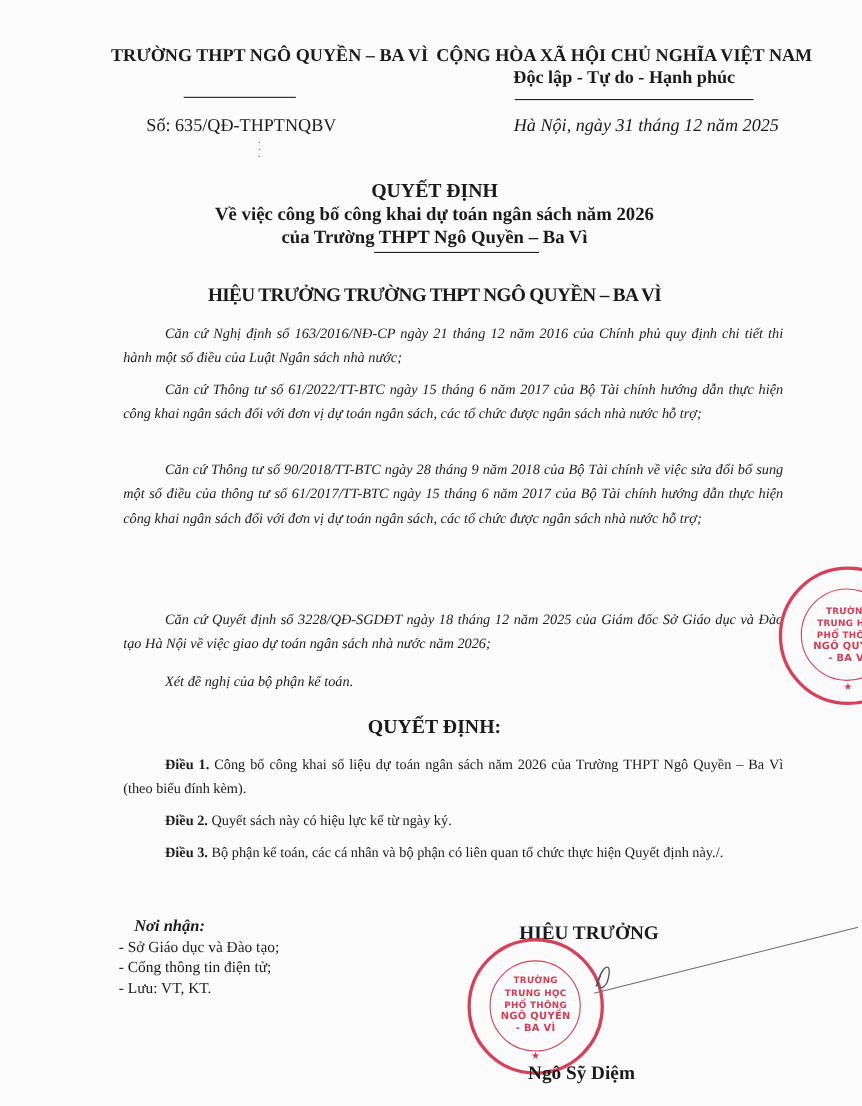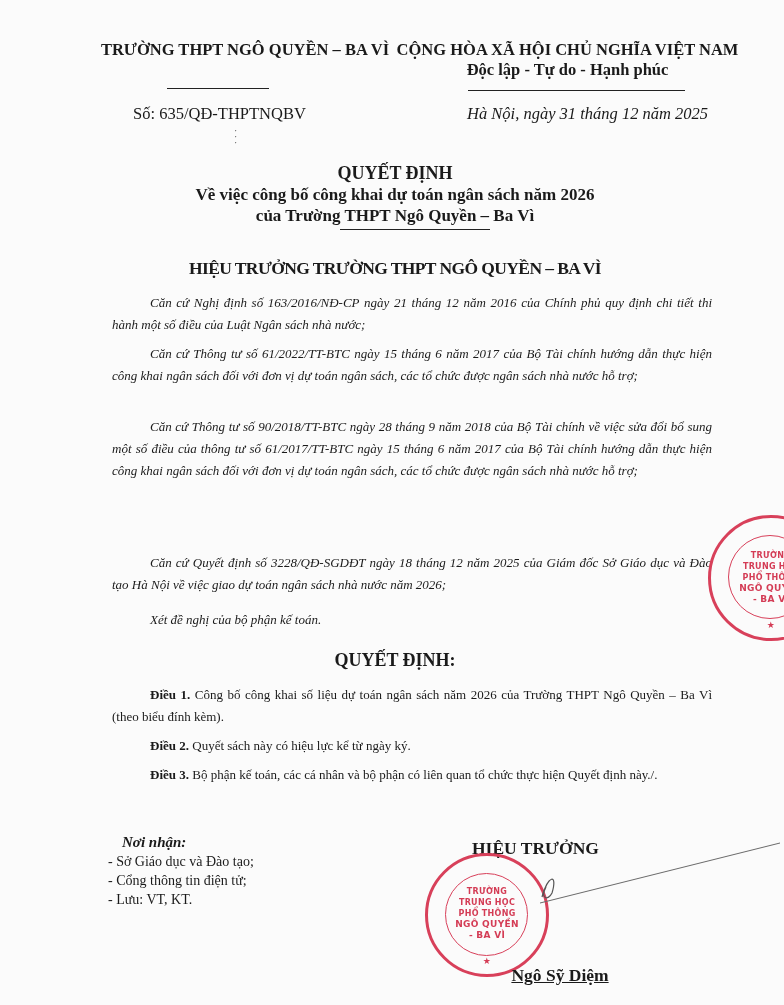--- a/index.html
+++ b/index.html
@@ -19,21 +19,21 @@
   .docdate { left: 467px; top: 104px; font-size: 16.5px; font-style: italic; }
   .title-block { left: 100px; top: 163px; width: 590px; text-align: center; font-weight: bold; font-size: 17px; line-height: 21px; }
   .title-main { font-size: 18px; }
   .authority { left: 100px; top: 258px; width: 590px; text-align: center; font-weight: bold; font-size: 17.5px; letter-spacing: -0.6px; }
   .para { left: 112px; width: 600px; font-size: 13px; line-height: 22px; text-align: justify; font-style: italic; text-indent: 38px; }
   .para-n { font-style: normal; }
   .decision-head { left: 100px; top: 650px; width: 590px; text-align: center; font-weight: bold; font-size: 18px; }
   .recipients { left: 108px; top: 833px; font-size: 14px; line-height: 19px; }
   .recipients .rh { font-weight: bold; font-style: italic; padding-left: 14px; font-size: 15px; }
   .sig-title { left: 472px; top: 838px; width: 180px; text-align: left; font-weight: bold; font-size: 17.5px; }
-  .sig-name { left: 480px; top: 965px; width: 160px; text-align: center; font-weight: bold; font-size: 17.5px; text-decoration: underline; }
+  .sig-name { left: 480px; top: 965px; width: 160px; font-weight: bold; font-size: 17.5px; }
   .seal { position: absolute; border-radius: 50%; border: 3px solid #d8405a; color: #d43c55; font-family: "DejaVu Sans", sans-serif; }
   .seal .inner { position: absolute; border-radius: 50%; border: 1.5px solid #d8405a; }
   .seal .txt { position: absolute; width: 100%; text-align: center; font-size: 9px; line-height: 11px; font-weight: bold; letter-spacing: 0.3px; }
   .dots { position: absolute; color: #555; font-size: 10px; line-height: 6px; }
 </style>
 </head>
 <body>
 
 <div class="abs hdr-left">
   <div class="bold">TRƯỜNG THPT NGÔ QUYỀN – BA VÌ</div>

